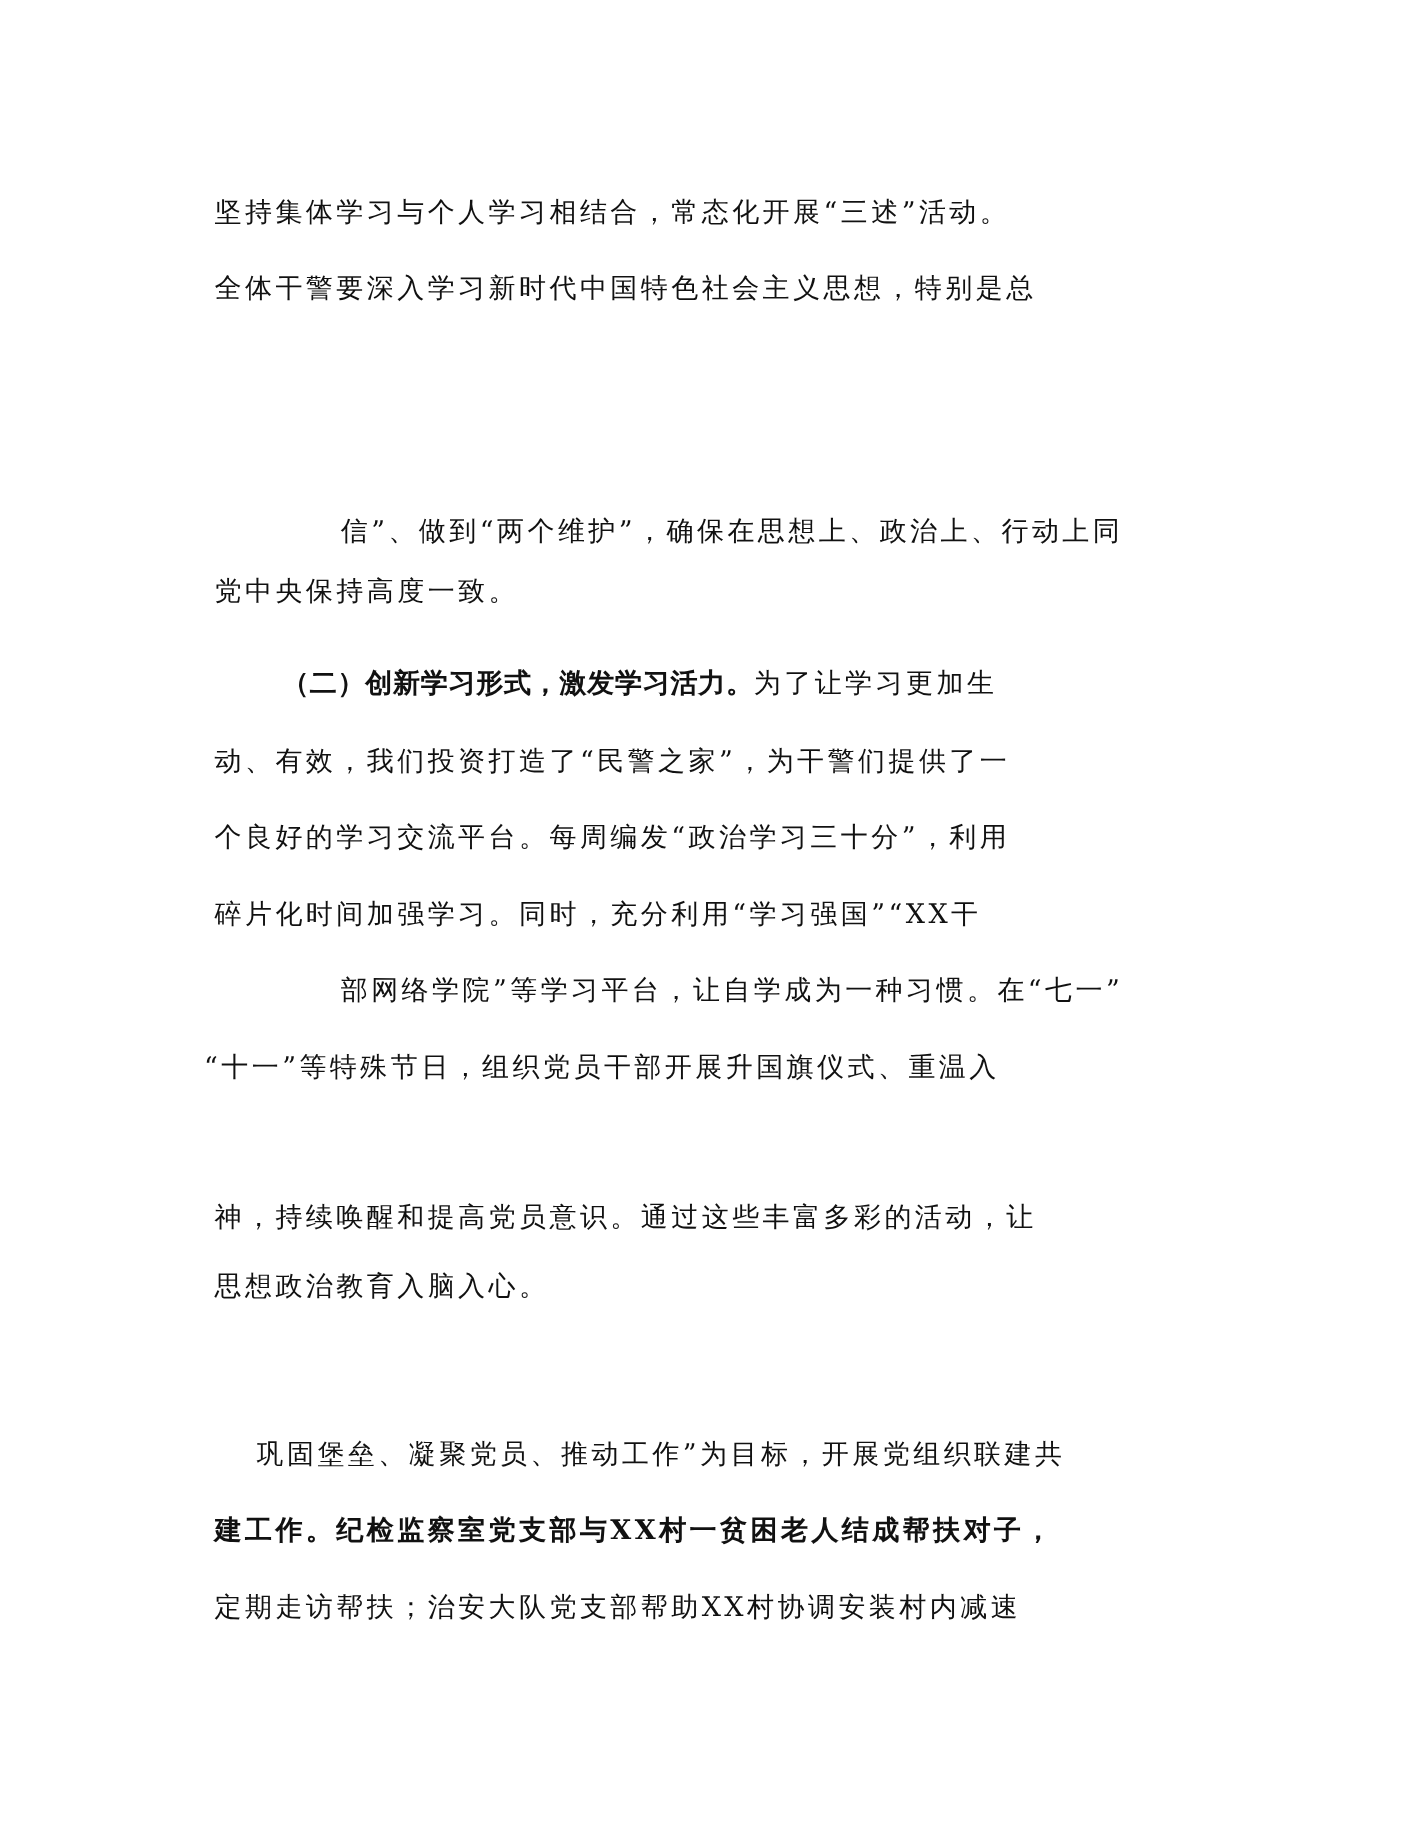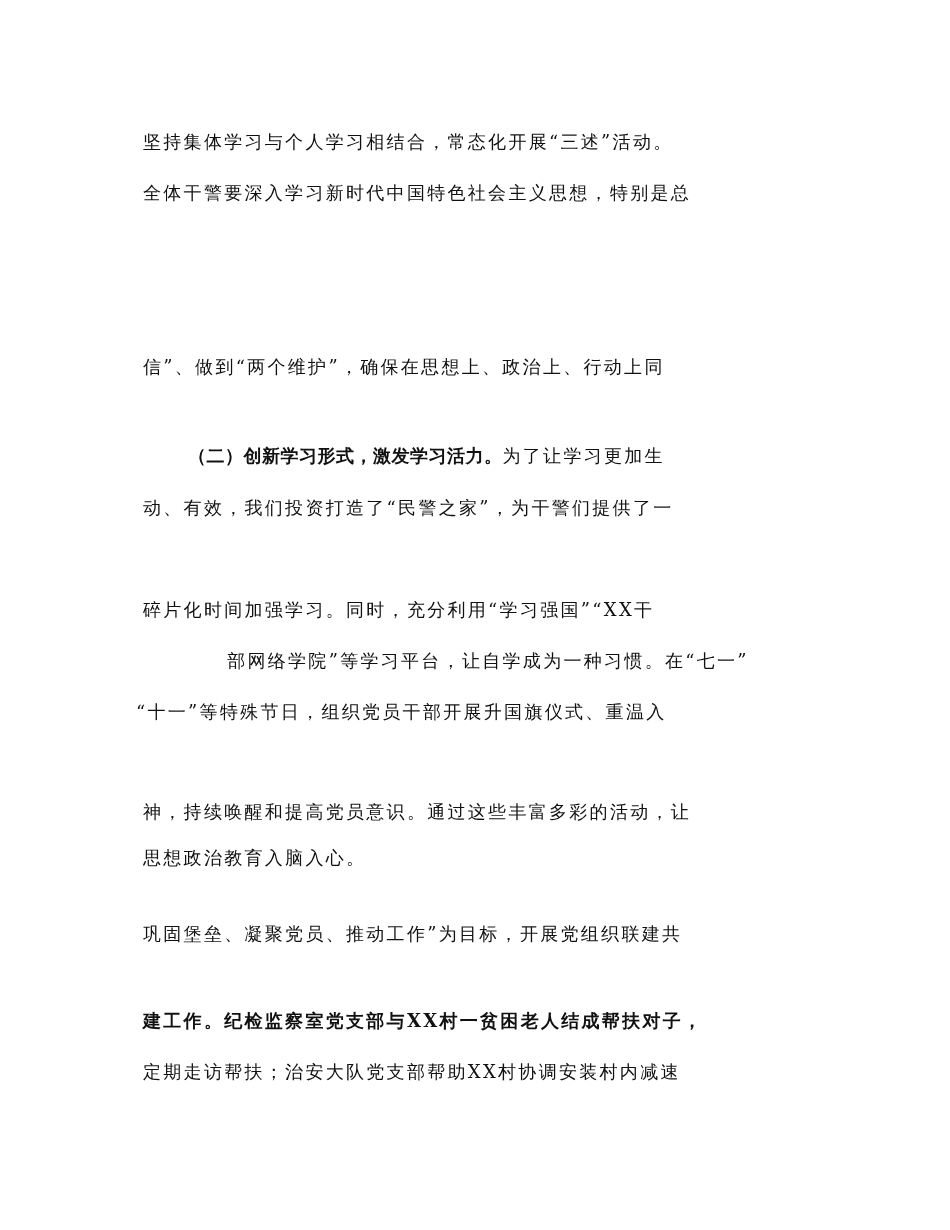--- a/index.html
+++ b/index.html
@@ -38,29 +38,31 @@
     letter-spacing: 0.5px;
   }
 </style>
 </head>
 <body>
 
 <div class="page">
 
   <div class="line" style="top:127px;">坚持集体学习与个人学习相结合，常态化开展“三述”活动。</div>
   <div class="line" style="top:178px;">全体干警要深入学习新时代中国特色社会主义思想，特别是总</div>
-  <div class="line" style="top:352px;">信”、做到“两个维护”，确保在思想上、政治上、行动上同</div>
+  <div class="line" style="top:340px;text-align:center;">信”、做到“两个维护”，确保在思想上、政治上、行动上同</div>
+  <div class="line" style="top:380px;">党中央保持高度一致。</div>
 
   <div class="line" style="top:441px; left:188px;">
     <span class="bold">（二）创新学习形式，激发学习活力。</span><span>为了让学习更加生</span>
   </div>
   <div class="line" style="top:493px;">动、有效，我们投资打造了“民警之家”，为干警们提供了一</div>
+  <div class="line" style="top:544px;">个良好的学习交流平台。每周编发“政治学习三十分”，利用</div>
   <div class="line" style="top:595px;">碎片化时间加强学习。同时，充分利用“学习强国”“XX干</div>
   <div class="line" style="top:646px;text-align:center;">部网络学院”等学习平台，让自学成为一种习惯。在“七一”</div>
   <div class="line" style="top:697px; left:136px;">“十一”等特殊节日，组织党员干部开展升国旗仪式、重温入</div>
   <div class="line" style="top:797px;">神，持续唤醒和提高党员意识。通过这些丰富多彩的活动，让</div>
   <div class="line" style="top:843px;">思想政治教育入脑入心。</div>
 
-  <div class="line" style="top:919px;">巩固堡垒、凝聚党员、推动工作”为目标，开展党组织联建共</div>
+  <div class="line" style="top:955px;margin-left:28px;">巩固堡垒、凝聚党员、推动工作”为目标，开展党组织联建共</div>
   <div class="line" style="top:1006px;font-weight:bold;">建工作。纪检监察室党支部与XX村一贫困老人结成帮扶对子，</div>
   <div class="line" style="top:1057px;">定期走访帮扶；治安大队党支部帮助XX村协调安装村内减速</div>
 
 </div>
 
 </body></html>

